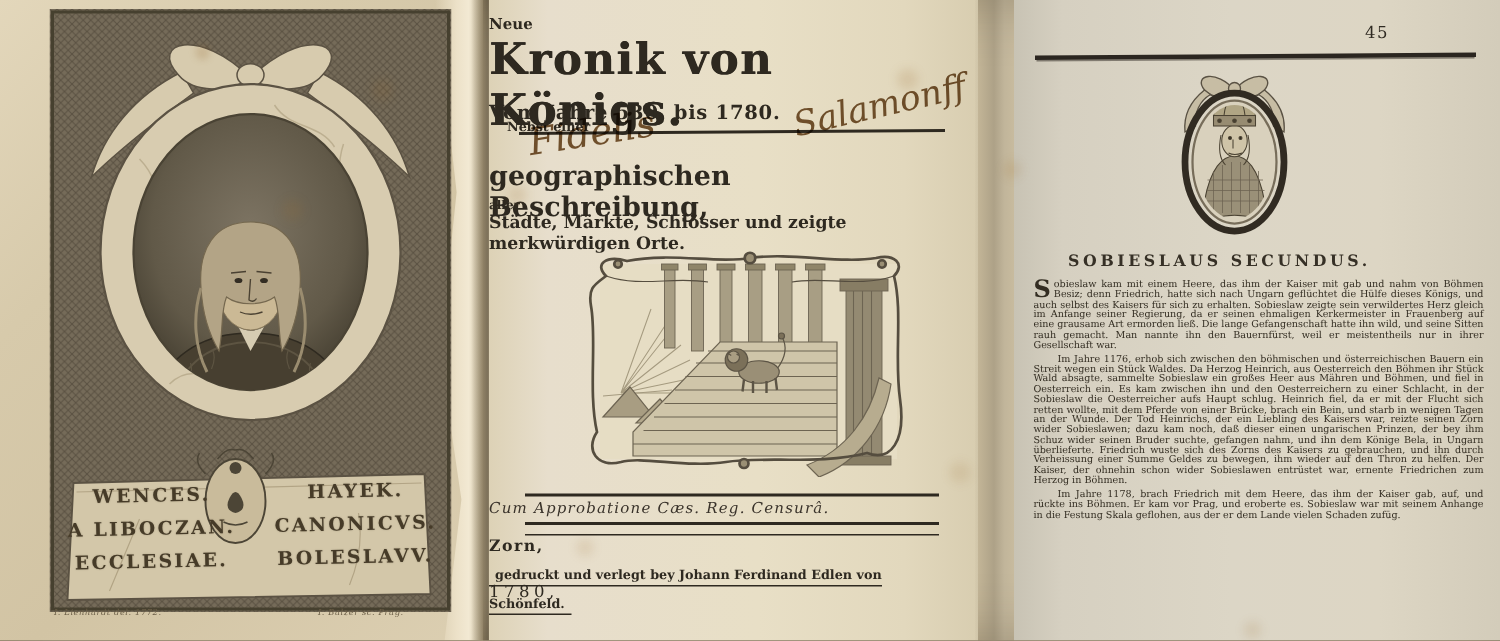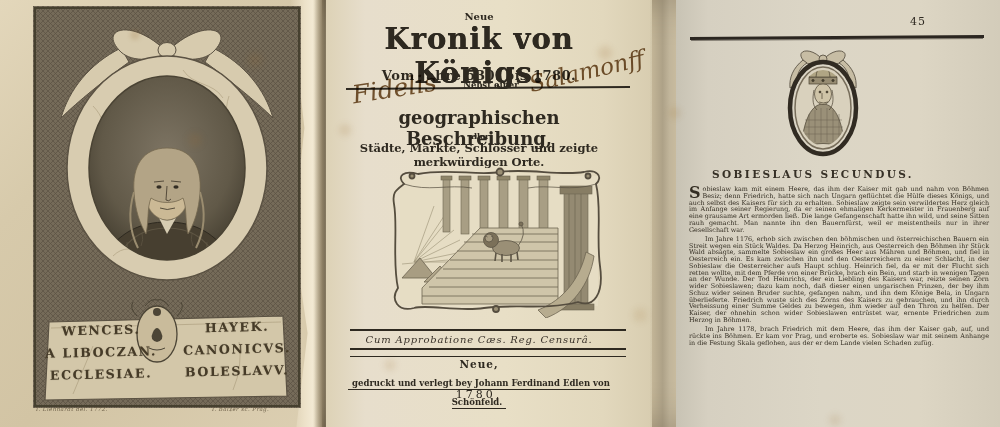--- a/index.html
+++ b/index.html
@@ -33,21 +33,21 @@
       880px 140px 5px 2px rgba(152,106,48,.14), 925px 300px 6px 2px rgba(152,106,48,.16),
       700px 385px 4px 1px rgba(152,106,48,.13), 60px 105px 5px 2px rgba(152,106,48,.15);}
   
   .inscr-row{left:45px;width:246px;display:flex;justify-content:space-between;
     transform:rotate(-1.3deg);color:#463b28;font-weight:bold;
     font-size:12.5px;letter-spacing:1.6px;text-shadow:0 0 1px rgba(70,59,40,.4);}
   .inscr-row span{display:block;text-align:center;}
   .inscr-left{width:112px;} .inscr-right{width:108px;}
   .credit{font-style:italic;font-size:5.5px;color:#6b5e47;letter-spacing:.4px;}
   
-  .mid-center{left:0;width:306px;text-align:center;color:#2e2920;}
+  .mid-center{left:0;width:306px;text-align:left;color:#2e2920;}
   .kicker{top:11px;font-size:10px;font-weight:bold;}
   .booktitle{top:22px;font-size:29px;font-weight:bold;letter-spacing:1px;
     text-shadow:.4px 0 0 #2e2920;}
   .dateline{top:68px;font-size:13px;font-weight:bold;letter-spacing:.5px;}
   .rule{background:#2e2920;height:1.5px;}
   .rule1{left:346px;top:87px;width:284px;transform:rotate(-.4deg);}
   .nebst{top:80px;font-size:8.5px;font-weight:bold;margin-left:12px;}
   .subtitle{top:107px;font-size:18px;font-weight:bold;}
   .aller{top:131px;font-size:8px;font-weight:bold;}
   .scope{top:141px;font-size:11.5px;font-weight:bold;}
@@ -229,21 +229,21 @@
       <circle cx="112" cy="6" r="3.5" fill="#9a8f74"></circle>
         <circle cx="24" cy="10" r="2.5" fill="#9a8f74"></circle>
       <circle cx="200" cy="10" r="2.5" fill="#9a8f74"></circle>
         <circle cx="108" cy="143" r="3" fill="#9a8f74"></circle>
     </g>
   </svg>
 
   <div class="abs rule rule2"></div>
   <div class="abs mid-center approbation" style="left:326px">Cum Approbatione Cæs. Reg. Censurâ.</div>
   <div class="abs rule3"></div>
-  <div class="abs mid-center imprint-city" style="left:326px">Neue,</div>
+  <div class="abs mid-center imprint-city" style="left:326px">Zorn,</div>
   <div class="abs mid-center" style="left:326px;top:371px">
     <span style="font-size:8.5px;font-weight:bold;border-bottom:.8px solid #2e2920;padding:0 4px 1px;">gedruckt und verlegt bey Johann Ferdinand Edlen von Schönfeld.</span>
   </div>
   <div class="abs mid-center imprint-year" style="left:326px">1780,</div>
 
   <div class="abs gutter2"></div>
 
   <div class="abs page-right">
 
     <span class="abs pagenum">45</span>

